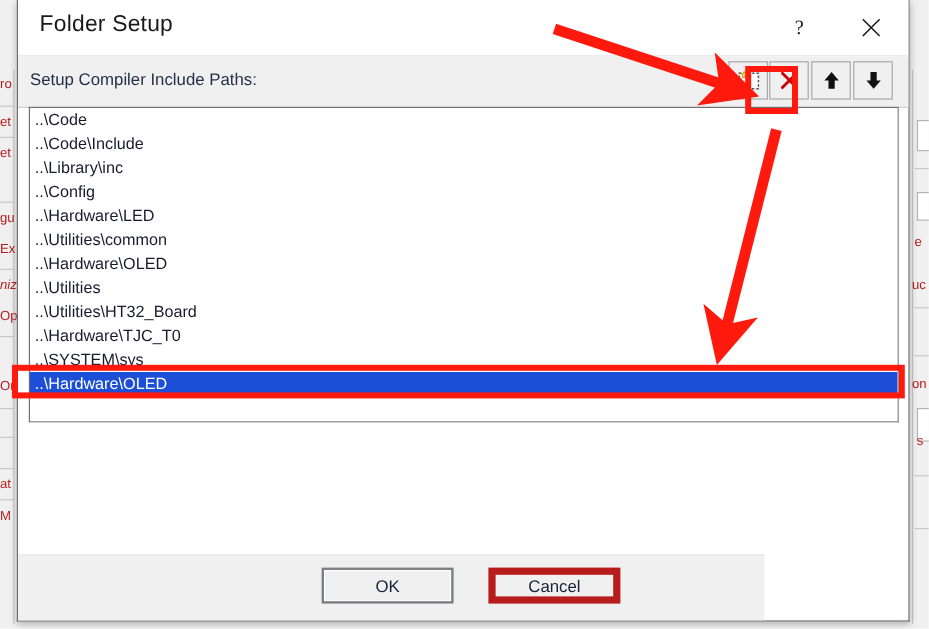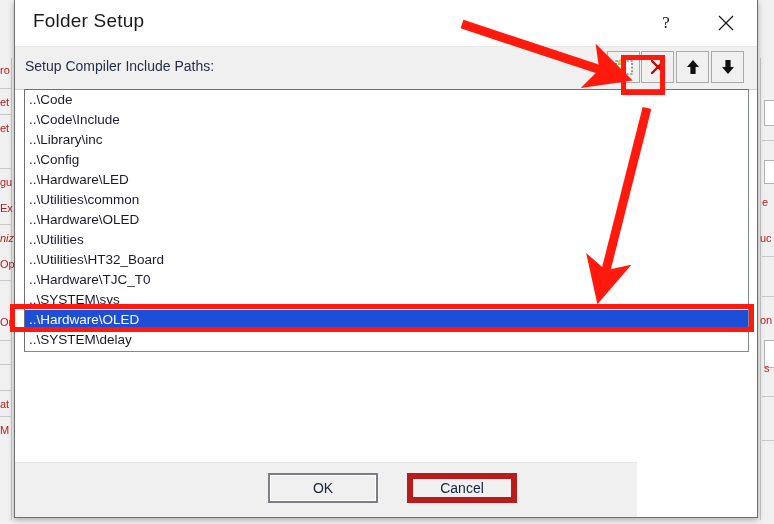--- a/index.html
+++ b/index.html
@@ -315,21 +315,20 @@
         <div class="list-row">..\Library\inc</div>
         <div class="list-row">..\Config</div>
         <div class="list-row">..\Hardware\LED</div>
         <div class="list-row">..\Utilities\common</div>
         <div class="list-row">..\Hardware\OLED</div>
         <div class="list-row">..\Utilities</div>
         <div class="list-row">..\Utilities\HT32_Board</div>
         <div class="list-row">..\Hardware\TJC_T0</div>
         <div class="list-row">..\SYSTEM\sys</div>
         <div class="list-row selected">..\Hardware\OLED</div>
-        <div class="list-row">..\SYSTEM\delay</div>
       </div>
   </div>
 
   <div id="footer">
     <div class="dlg-btn" id="ok-btn">OK</div>
     <div class="dlg-btn" id="cancel-btn">Cancel</div>
   </div>
 </div>
 
 <div id="overlay">

